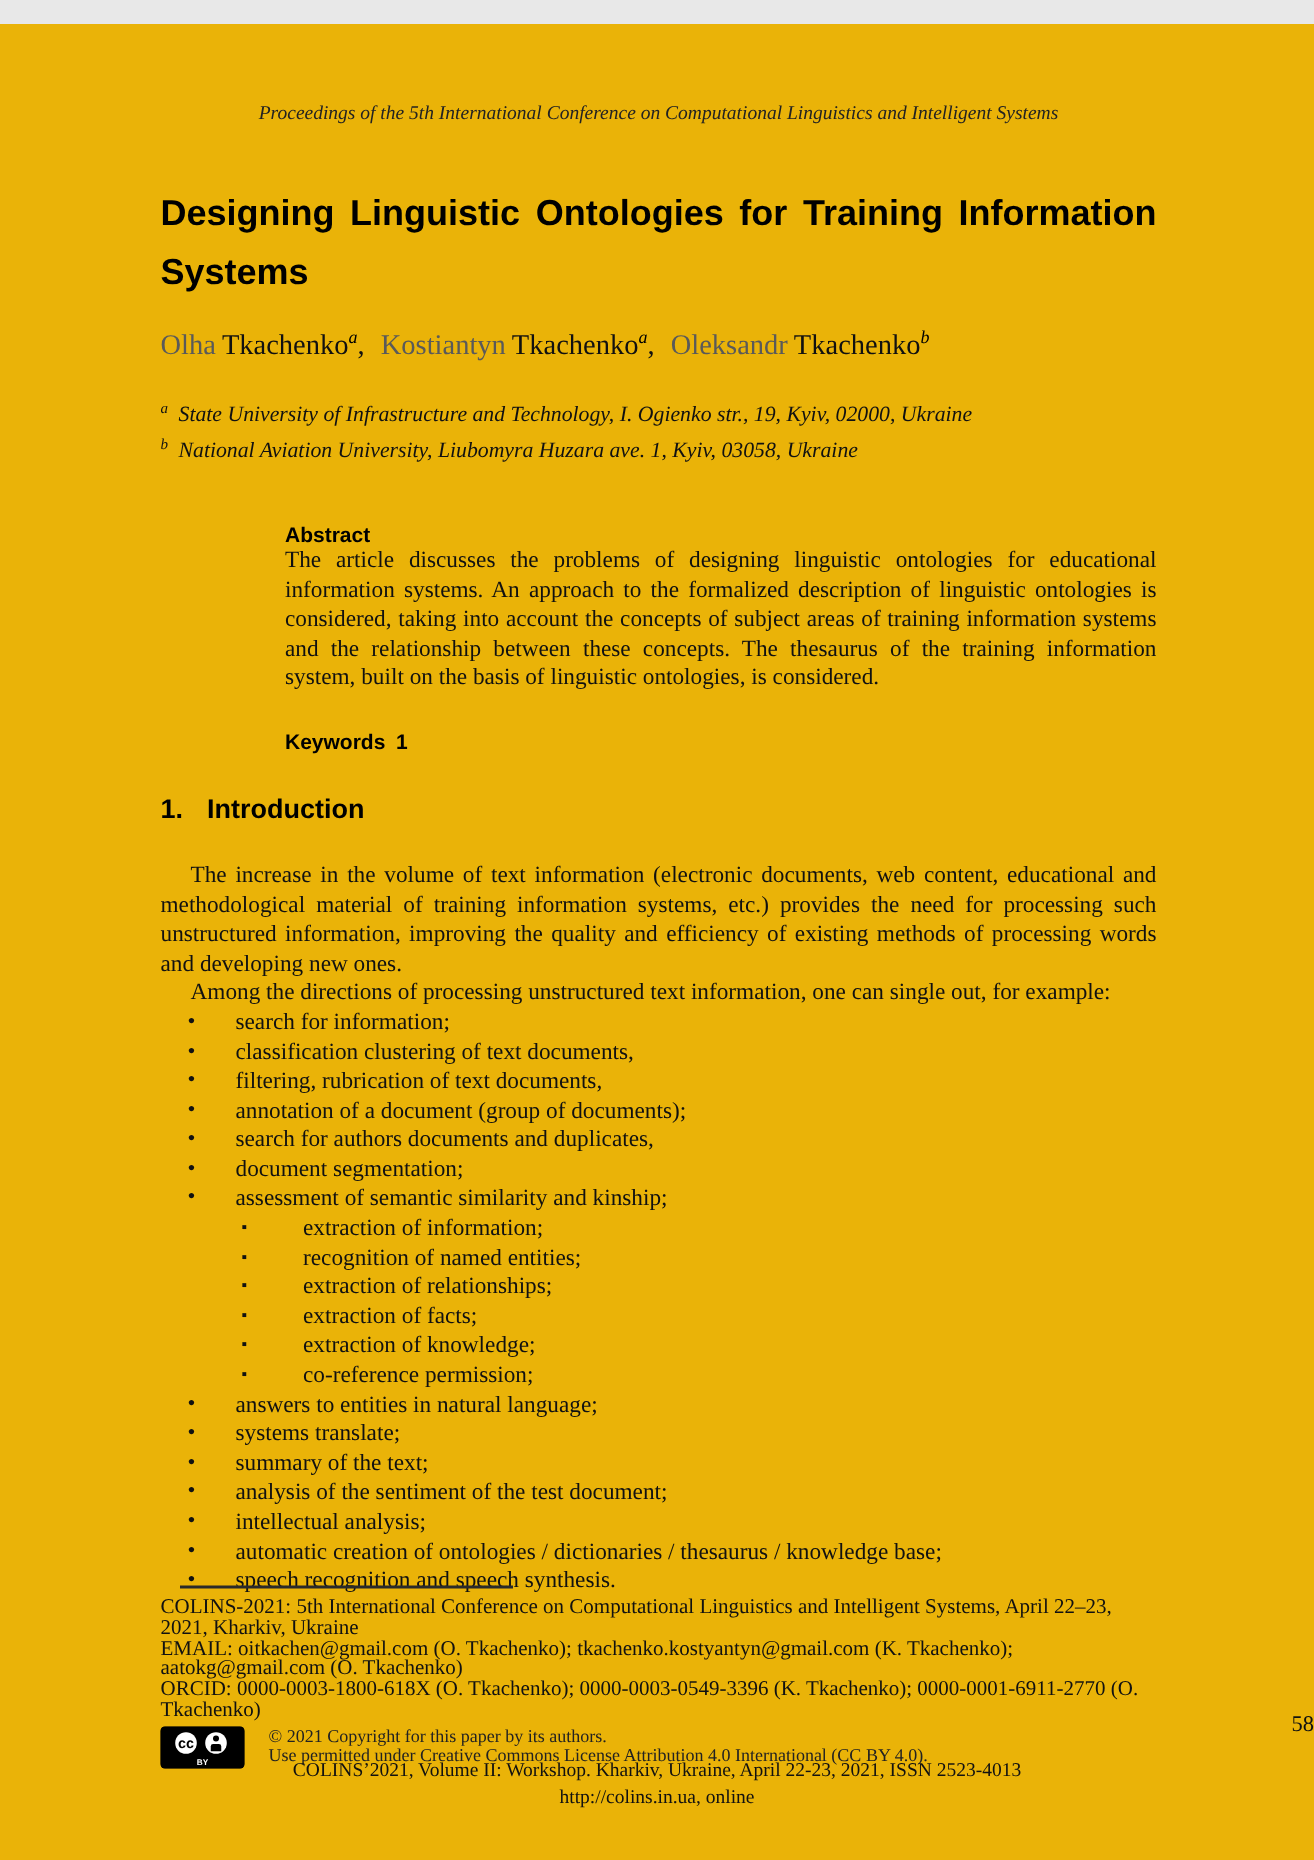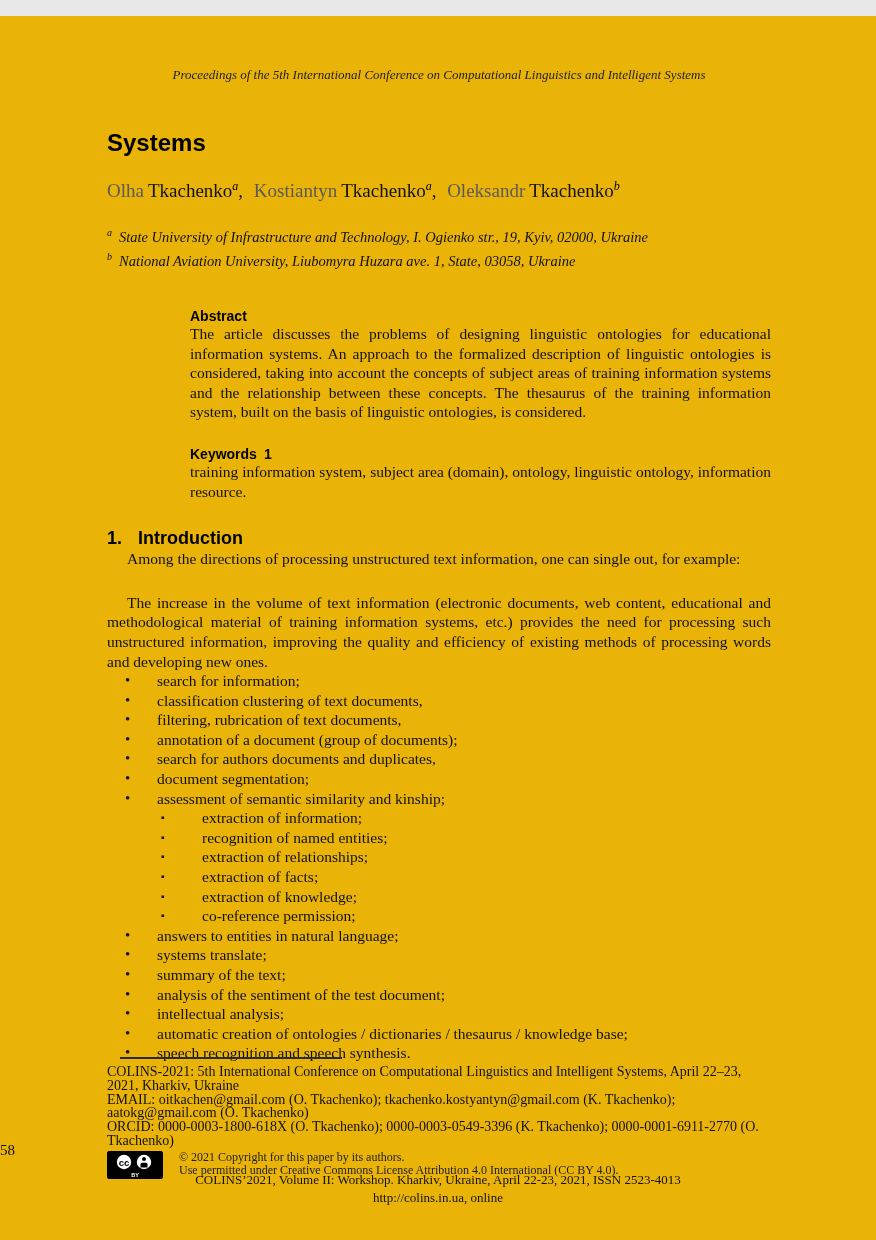--- a/index.html
+++ b/index.html
@@ -142,21 +142,21 @@
     margin-left: 16px;
     font-size: 12px;
     line-height: 13px;
     color: #222;
   }
   .page-number {
     position: absolute;
     left: 0;
     right: 0;
     top: 1126px;
-    text-align: left;
+    text-align: right;
     font-size: 15px;
     color: #111;
   }
   .page-footer {
     position: absolute;
     left: 0;
     right: 0;
     top: 1155px;
     text-align: center;
     font-size: 13px;
@@ -166,51 +166,51 @@
 </style>
 </head>
 <body>
 
 <div class="page">
   <div class="content">
 
     <div class="proceedings">Proceedings of the 5th International Conference on Computational Linguistics and Intelligent Systems</div>
 
     <h1 class="title">
+      <div class="line1">Designing Linguistic Ontologies for Training Information</div>
       <div class="line2">Systems</div>
     </h1>
 
     <div class="authors">
       <span class="author"><span class="first">Olha</span><span class="last">Tkachenko</span><sup>a</sup><span class="sep">,</span></span>
       <span class="author"><span class="first">Kostiantyn</span><span class="last">Tkachenko</span><sup>a</sup><span class="sep">,</span></span>
       <span class="author"><span class="first">Oleksandr</span><span class="last">Tkachenko</span><sup>b</sup><span class="sep"></span></span>
     </div>
 
     <div class="affiliations">
       <div class="affiliation"><sup>a</sup><span>State University of Infrastructure and Technology, I. Ogienko str., 19, Kyiv, 02000, Ukraine</span></div>
-      <div class="affiliation"><sup>b</sup><span>National Aviation University, Liubomyra Huzara ave. 1, State, 03058, Ukraine</span></div>
+      <div class="affiliation"><sup>b</sup><span>National Aviation University, Liubomyra Huzara ave. 1, Kyiv, 03058, Ukraine</span></div>
     </div>
 
     <div class="indent-block abstract-block">
       <div class="block-heading">Abstract</div>
       <div class="block-body">The article discusses the problems of designing linguistic ontologies for educational information systems. An approach to the formalized description of linguistic ontologies is considered, taking into account the concepts of subject areas of training information systems and the relationship between these concepts. The thesaurus of the training information system, built on the basis of linguistic ontologies, is considered.</div>
     </div>
 
     <div class="indent-block keywords-block">
       <div class="block-heading"><span>Keywords</span><span class="kw-marker">1</span></div>
-      <div class="block-body">training information system, subject area (domain), ontology, linguistic ontology, information resource.</div>
     </div>
 
     <div class="section-heading">
       <span class="hnum">1.</span>
       <span>Introduction</span>
     </div>
 
+    <p class="body-para first-para">The increase in the volume of text information (electronic documents, web content, educational and methodological material of training information systems, etc.) provides the need for processing such unstructured information, improving the quality and efficiency of existing methods of processing words and developing new ones.</p>
     <p class="body-para">Among the directions of processing unstructured text information, one can single out, for example:</p>
-    <p class="body-para first-para">The increase in the volume of text information (electronic documents, web content, educational and methodological material of training information systems, etc.) provides the need for processing such unstructured information, improving the quality and efficiency of existing methods of processing words and developing new ones.</p>
 
     <div class="bullet-list">
   <div class="bullet-row lvl1">
     <span class="marker">•</span>
     <span class="btext">search for information;</span>
   </div>
 
   <div class="bullet-row lvl1">
     <span class="marker">•</span>
     <span class="btext">classification clustering of text documents,</span>

